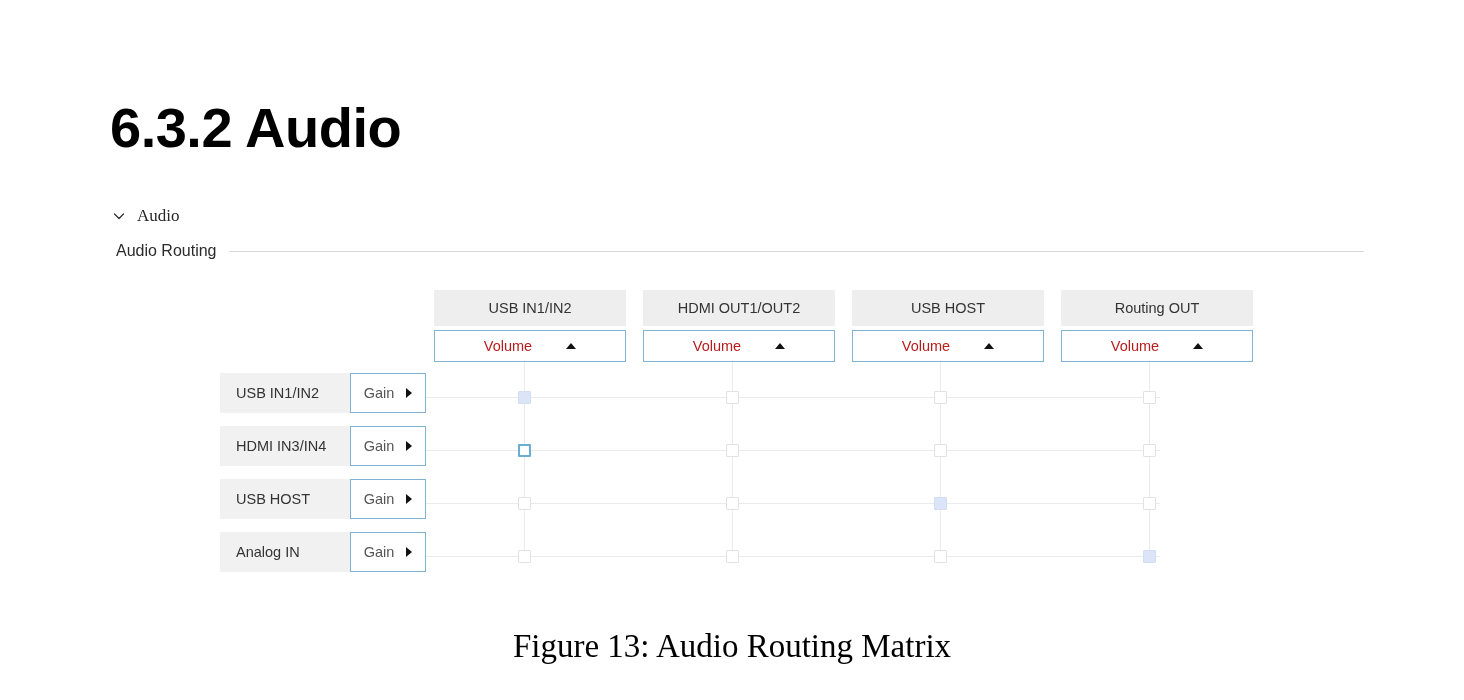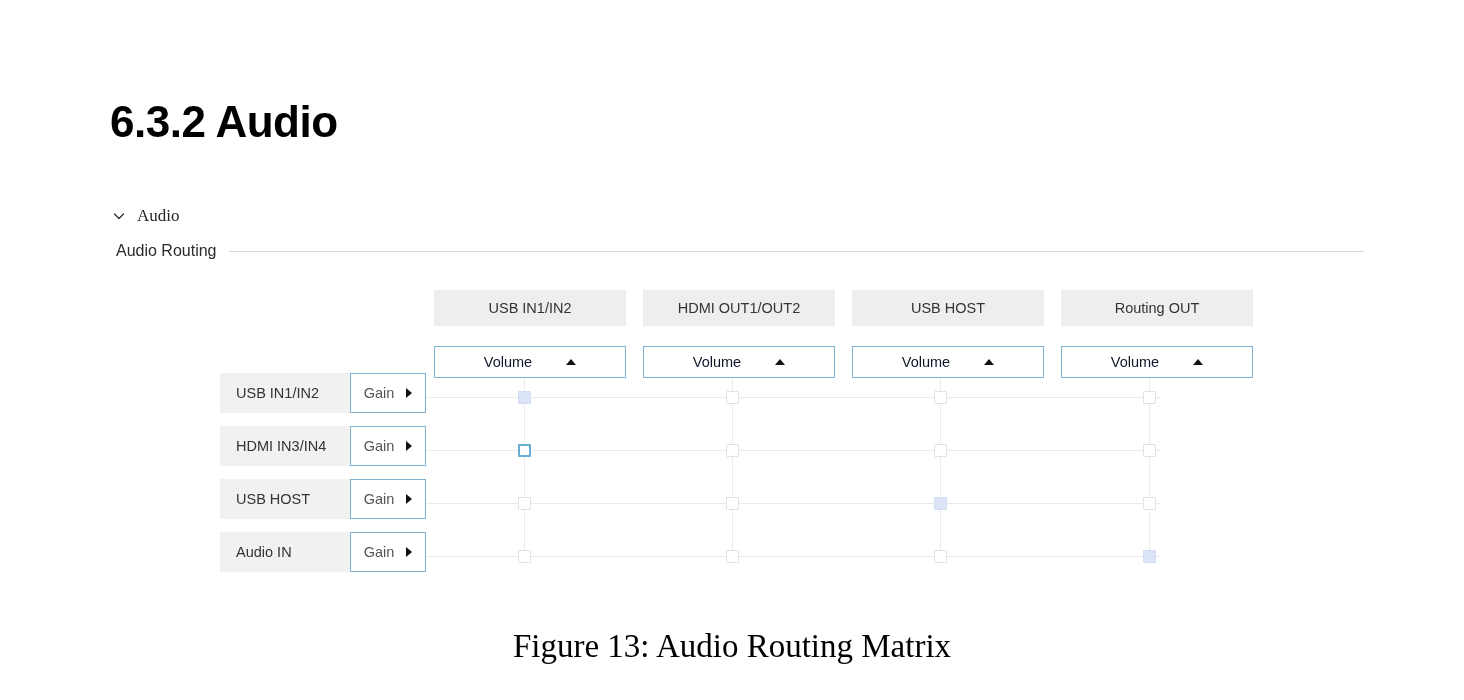--- a/index.html
+++ b/index.html
@@ -14,21 +14,21 @@
     font-family: "Liberation Sans", sans-serif;
     overflow: hidden;
   }
 
   
   .doc-heading {
     position: absolute;
     left: 110px;
     top: 100px;
     font-family: "Liberation Sans", sans-serif;
-    font-size: 44px;
+    font-size: 56px;
     font-weight: bold;
     color: #000000;
     letter-spacing: -0.5px;
     line-height: 1.0;
     white-space: nowrap;
   }
 
   
   .accordion-row {
     position: absolute;
@@ -123,31 +123,31 @@
     background: #eeeeee;
     display: flex;
     align-items: center;
     justify-content: center;
     font-family: "Liberation Sans", sans-serif;
     font-size: 14.5px;
     color: #333333;
     white-space: nowrap;
   }
   .col-head-select {
-    margin-top: 20px;
+    margin-top: 4px;
     height: 32px;
     background: #ffffff;
     border: 1px solid #7fb2d3;
     display: flex;
     align-items: center;
     justify-content: center;
     gap: 34px;
     font-family: "Liberation Sans", sans-serif;
     font-size: 14.5px;
-    color: #0f172a;
+    color: #b91c1c;
     box-sizing: border-box;
   }
   .caret-up-icon {
     width: 0;
     height: 0;
     border-left: 5px solid transparent;
     border-right: 5px solid transparent;
     border-bottom: 6px solid #111111;
     display: inline-block;
   }
@@ -308,21 +308,21 @@
         </div>
       </div>
       <div class="row-head" style="top: 106px; left: 0px;">
         <div class="row-head-title">USB HOST</div>
         <div class="row-head-gain">
           <span>Gain</span>
           <span class="caret-right-icon"></span>
         </div>
       </div>
       <div class="row-head" style="top: 159px; left: 0px;">
-        <div class="row-head-title">Audio IN</div>
+        <div class="row-head-title">Analog IN</div>
         <div class="row-head-gain">
           <span>Gain</span>
           <span class="caret-right-icon"></span>
         </div>
       </div>
     </div>
 
   <div class="cells-layer" id="cells-layer">
       <div class="cbox on" style="left: 298px; top: 101px;"></div>
       <div class="cbox" style="left: 506px; top: 101px;"></div>

